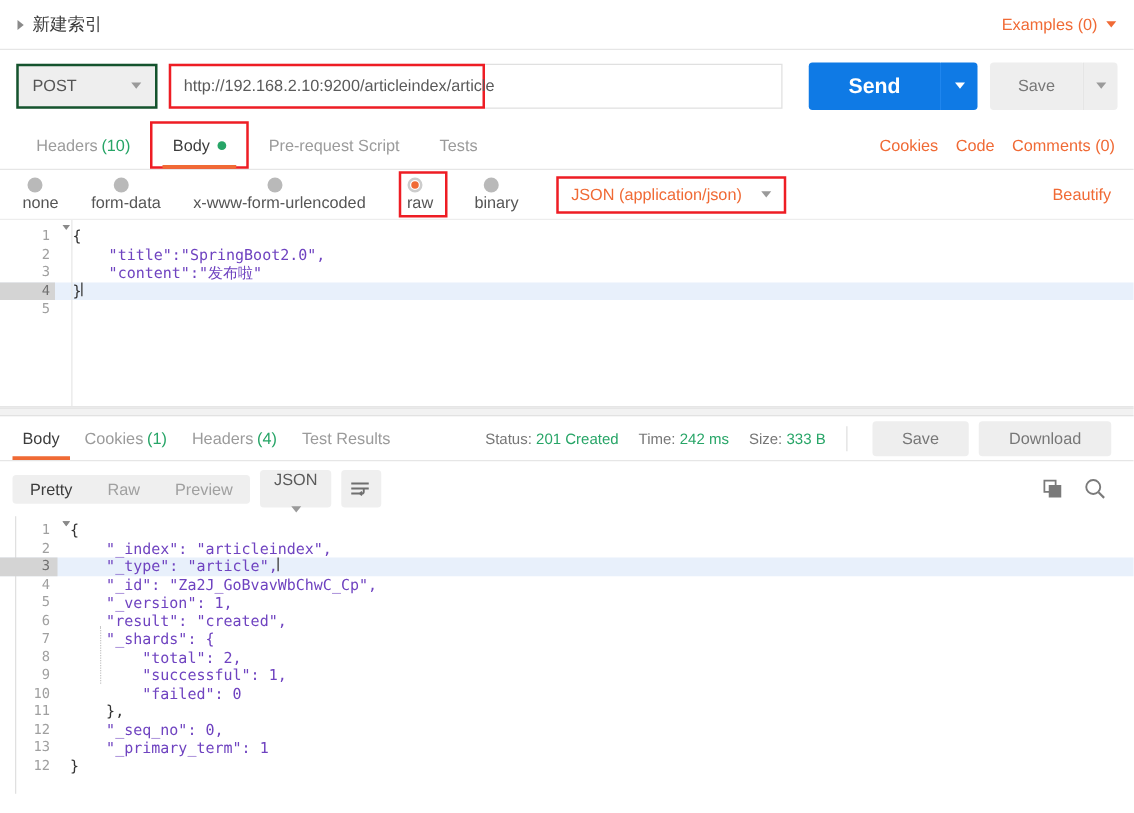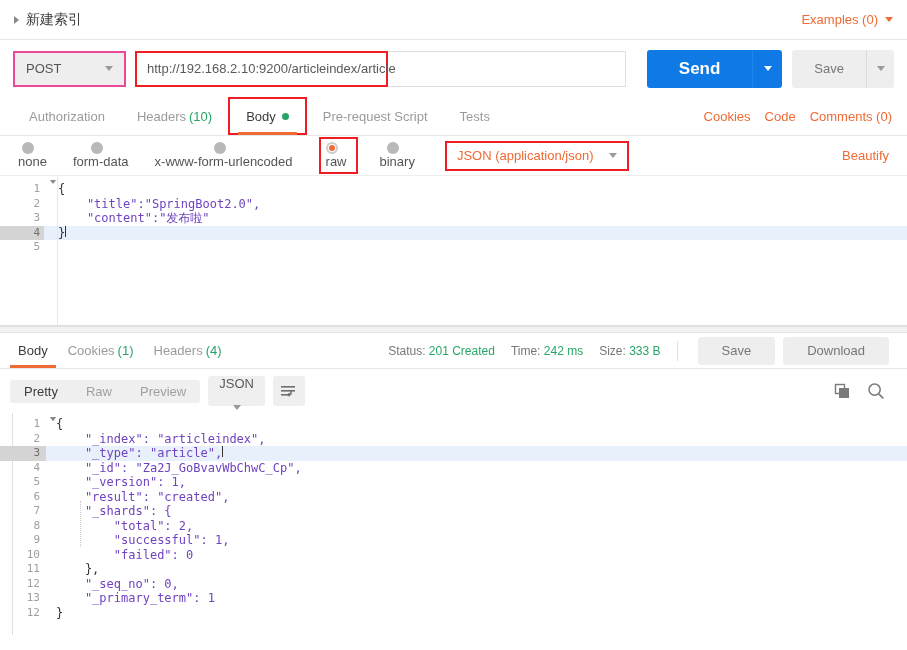--- a/index.html
+++ b/index.html
@@ -42,21 +42,21 @@
   
   .urlbar {
     height: 57px;
     display: flex;
     align-items: center;
     padding: 0 13px;
     background: #fff;
   }
   .method-box {
     width: 113px; height: 36px;
-    border: 2px solid #ec4899;
+    border: 2px solid #14532d;
     background: #eeeeee;
     display: flex; align-items: center;
     padding: 0 11px;
     color: #555;
     font-size: 13px;
     justify-content: flex-end;
   }
   .method-box .caret-grey { margin-left: auto; }
   .caret-grey {
     width: 0; height: 0;
@@ -321,23 +321,20 @@
     <span class="caret-white"></span>
   </div>
   <div class="save-btn">Save</div>
   <div class="save-caret">
     <span class="caret-grey"></span>
   </div>
 </div>
 
 <div class="reqtabs">
   <div class="rtab">
-    <span>Authorization</span>
-  </div>
-  <div class="rtab">
     <span>Headers</span>
     <span class="cnt-green">(10)</span>
   </div>
   <div class="rtab active boxed">
     <span>Body</span>
     <span class="greendot"></span>
     <span class="underline"></span>
   </div>
   <div class="rtab">
     <span>Pre-request Script</span>
@@ -413,20 +410,23 @@
     <span>Body</span>
     <span class="underline" style="left:2px;right:2px;bottom:0;"></span>
   </div>
   <div class="rtab" style="padding:0 10px;">
     <span>Cookies</span>
     <span class="cnt-green">(1)</span>
   </div>
   <div class="rtab" style="padding:0 10px;">
     <span>Headers</span>
     <span class="cnt-green">(4)</span>
+  </div>
+  <div class="rtab" style="padding:0 10px;">
+    <span>Test Results</span>
   </div>
 
   <div class="resptabs-right">
     <span class="meta">
       <span>Status:</span>
       <span class="val">201 Created</span>
     </span>
     <span class="meta">
       <span>Time:</span>
       <span class="val">242 ms</span>

